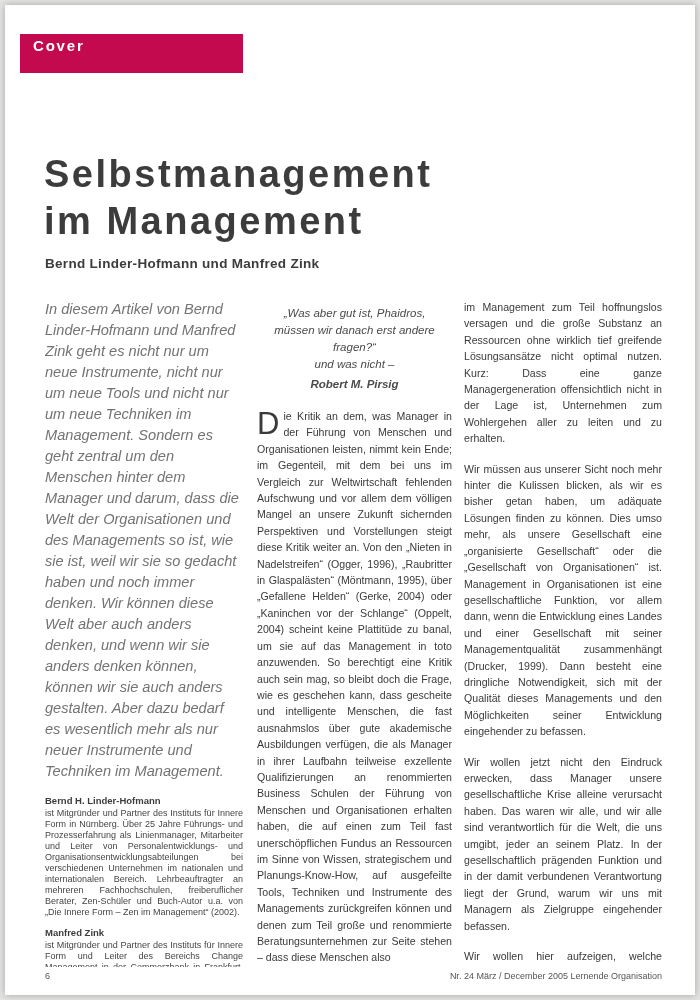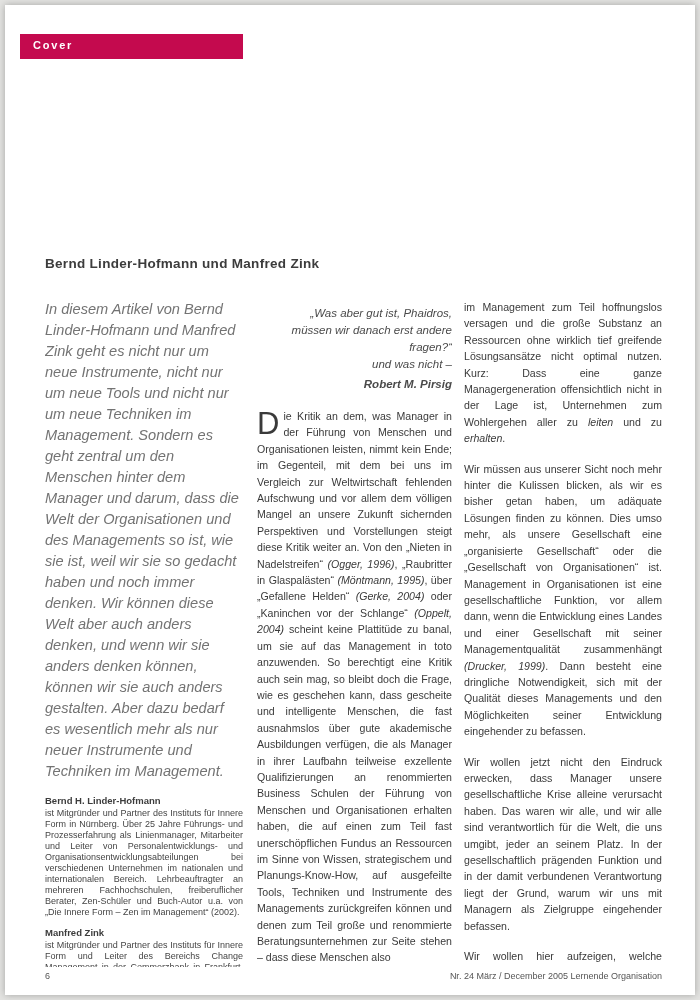--- a/index.html
+++ b/index.html
@@ -9,23 +9,23 @@
     font-family:"Liberation Sans", sans-serif;
     position:relative;
     overflow:hidden;
   }
   .page {
     position:absolute; left:5px; top:5px; width:690px; height:990px;
     background:#ffffff;
     box-shadow:0 0 7px rgba(0,0,0,.28);
   }
   .cover-tag {
-    position:absolute; left:15px; top:29px; width:223px; height:25px;
+    position:absolute; left:15px; top:29px; width:223px; height:39px;
     background:#c40a4e; color:#ffffff;
-    font-size:11px; line-height:23px; letter-spacing:1.8px;
+    font-size:15px; line-height:23px; letter-spacing:1.8px;
     padding-left:13px; font-weight:bold;
   }
   .headline {
     position:absolute; left:39px; top:146px;
     font-size:38px; line-height:47px; font-weight:bold;
     color:#3c3c3c; letter-spacing:2.5px;
   }
   .byline {
     position:absolute; left:40px; top:251px;
     font-size:13.5px; font-weight:bold; color:#3c3c3c;
@@ -38,50 +38,54 @@
 
   .lead {
     color:#737373; font-style:italic;
     font-size:14.6px; line-height:21px;
   }
   .bio { margin-top:13px; }
   .bio h4 { font-size:9.5px; color:#3c3c3c; margin:9px 0 2px; }
   .bio p  { font-size:9px; line-height:11px; color:#454545; text-align:justify; hyphens:auto; }
 
   .quote {
-    text-align:right; font-style:italic;
+    text-align:center; font-style:italic;
     font-size:11.5px; line-height:17px; color:#4a4a4a;
     margin:6px 0 15px;
   }
   .quote-author { font-weight:bold; margin-top:3px; }
 
   .body {
     font-size:10.6px; line-height:16.4px; color:#3a3a3a;
     text-align:justify; hyphens:auto;
   }
   .col3 .body { margin-bottom:14px; }
   .dropcap {
     float:left; font-size:31px; line-height:27px;
     padding:2px 4px 0 0; color:#3a3a3a;
   }
-  .it { font-style:italic; }
+  .it { }
 
   .footer {
     position:absolute; left:40px; right:33px; top:966px;
     font-size:9px; color:#555555;
   }
   .footer .issue { float:right; }
 </style>
 </head>
 <body>
 
 <div class="page">
 
   <div class="cover-tag">Cover</div>
 
+  <h1 class="headline">
+    <span>Selbstmanagement</span><br>
+    <span>im Management</span>
+  </h1>
 
   <div class="byline">Bernd Linder-Hofmann und Manfred Zink</div>
 
   <div class="col col1">
     <p class="lead">In diesem Artikel von Bernd Linder-Hofmann und Manfred Zink geht es nicht nur um neue Instrumente, nicht nur um neue Tools und nicht nur um neue Techniken im Management. Sondern es geht zentral um den Menschen hinter dem Manager und darum, dass die Welt der Organisationen und des Managements so ist, wie sie ist, weil wir sie so gedacht haben und noch immer denken. Wir können diese Welt aber auch anders denken, und wenn wir sie anders denken können, können wir sie auch anders gestalten. Aber dazu bedarf es wesentlich mehr als nur neuer Instrumente und Techniken im Management.</p>
     <div class="bio">
       <h4>Bernd H. Linder-Hofmann</h4>
       <p>ist Mitgründer und Partner des Instituts für Innere Form in Nürnberg. Über 25 Jahre Führungs- und Prozesserfahrung als Linienmanager, Mitarbeiter und Leiter von Personalentwicklungs- und Organisationsentwicklungsabteilungen bei verschiedenen Unternehmen im nationalen und internationalen Bereich. Lehrbeauftragter an mehreren Fachhochschulen, freiberuflicher Berater, Zen-Schüler und Buch-Autor u.a. von „Die Innere Form – Zen im Management“ (2002).</p>
       <h4>Manfred Zink</h4>
       <p>ist Mitgründer und Partner des Instituts für Innere Form und Leiter des Bereichs Change Management in der Commerzbank in Frankfurt. Über 25 Jahre Berufserfahrung in verschiedenen Unternehmen. Vorstandsmitglied der Deutschen Gesellschaft für Systemische Organisationsberatung GSOB, Zen-Schüler, Autor von Büchern, u.a. „Die Innere Form – Zen im Management“ (2002) und zahlreichen Artikeln in verschiedenen Publikationen.</p>

